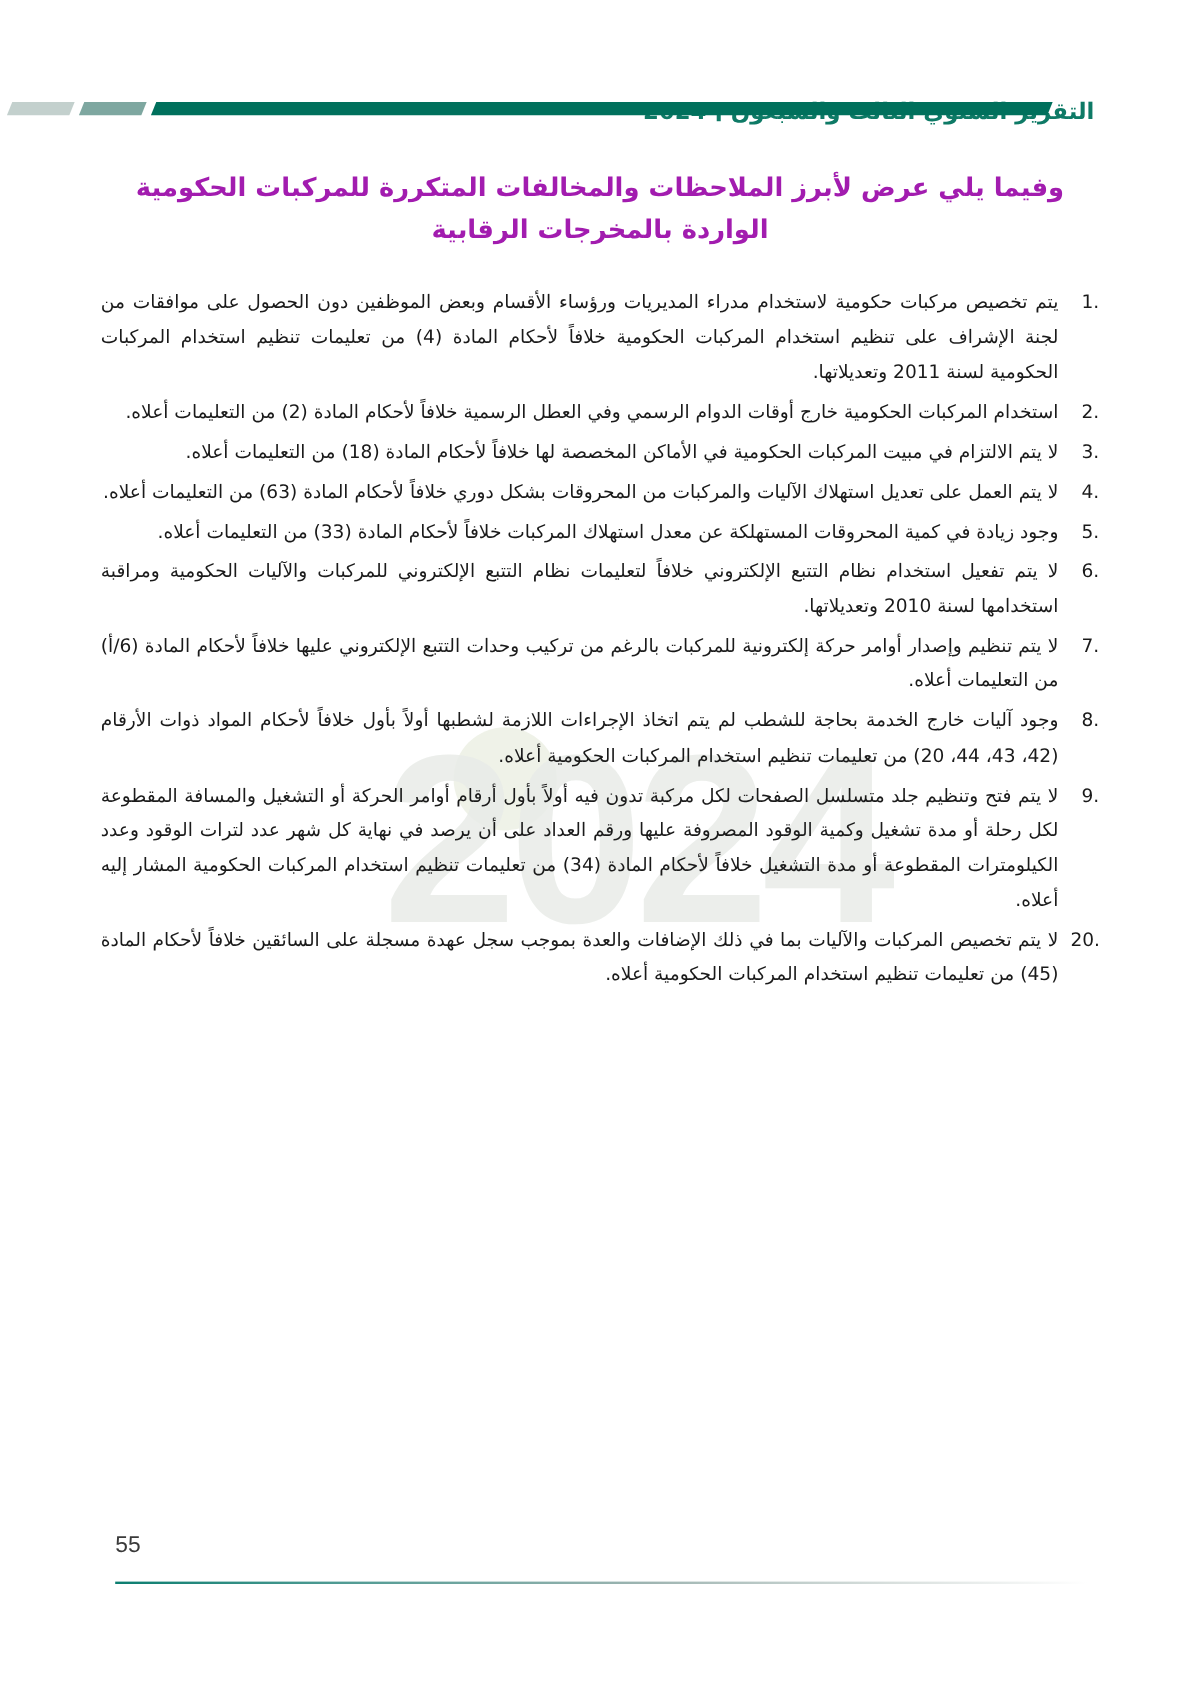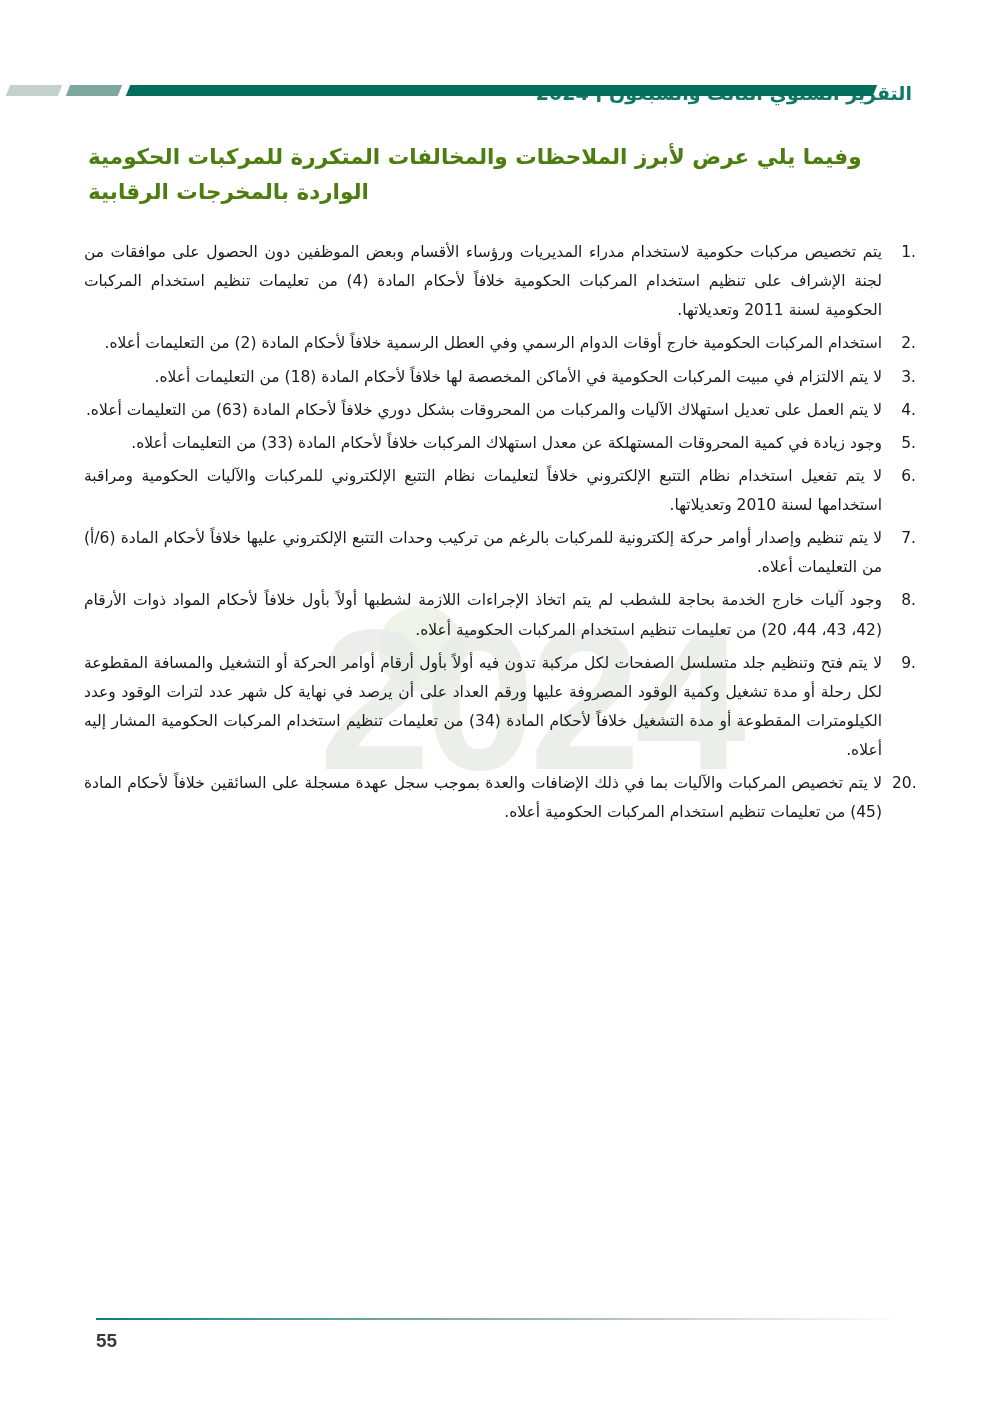--- a/index.html
+++ b/index.html
@@ -94,22 +94,22 @@
   .bar-3 { left: 128px; width: 747px; background: #00705c; }
 
   
   .headline {
     position: absolute;
     right: 88px;
     top: 140px;
     width: 824px;
     z-index: 2;
     direction: rtl;
-    text-align: left;
-    color: #4d7c0f;
+    text-align: center;
+    color: #a21caf;
     font-size: 21.5px;
     font-weight: 700;
     line-height: 1.62;
   }
   .headline-line {
     display: block;
   }
   .headline-line-2 {
     display: block;
   }
@@ -159,27 +159,26 @@
     left: 96px;
     top: 1318px;
     width: 810px;
     height: 2px;
     background: linear-gradient(to right, #0c7e70 0%, #4d9a92 22%, #9fb5b2 55%, #d8dfdd 80%, rgba(255,255,255,0) 100%);
     z-index: 2;
   }
   .footer-page-number {
     position: absolute;
     left: 96px;
-    top: 1330px;
+    top: 1277px;
     font-size: 19px;
     color: #3a3a3a;
     direction: ltr;
     z-index: 2;
     font-family: "Liberation Sans", sans-serif;
-    font-weight: bold;
   }
 </style>
 </head>
 <body>
 
 <div class="page">
 
   <div class="watermark">
     <div class="watermark-dot"></div>
     <div class="watermark-text">2024</div>

